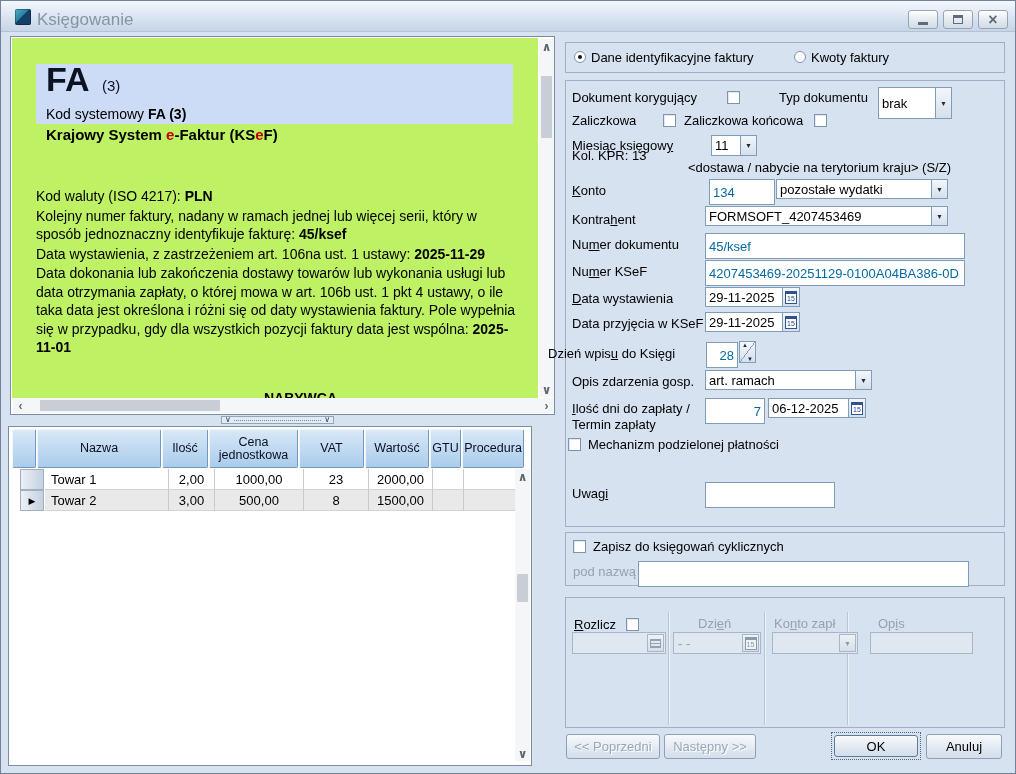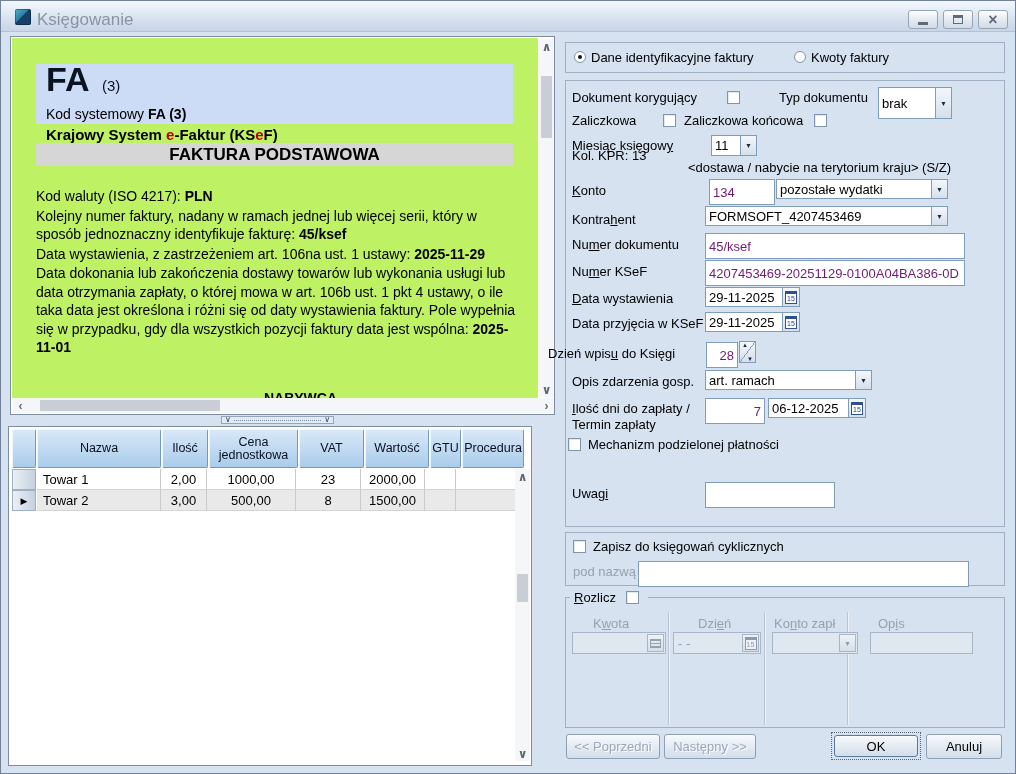--- a/index.html
+++ b/index.html
@@ -49,35 +49,35 @@
   
   .split-h { position:absolute; background:#e2eaf4; border:1px solid #93a5bb; display:flex; align-items:center; padding:0 3px; }
   .split-chev { font-size:8px; line-height:6px; color:#2c3e52; flex:none; }
   .split-dots { flex:1; border-top:1px dotted #7c8ca0; margin:1px 3px 0 3px; }
 
   
   .thead { position:absolute; left:3px; top:2px; display:flex; height:39px; }
   .hcell { background:linear-gradient(#d8e8f8,#aacceb); border:1px solid; border-color:#eef6fd #7298bc #7298bc #eef6fd;
     border-radius:2px; margin-right:1px; display:flex; align-items:center; justify-content:center; text-align:center;
     font-size:12.5px; line-height:13px; color:#0a1020; }
-  .trow { position:absolute; left:3px; display:flex; height:21px; font-size:13px;text-align:right; }
+  .trow { position:absolute; left:11px; display:flex; height:21px; font-size:13px;text-align:right; }
   .selcell { width:24px; flex:none; background:linear-gradient(90deg,#ebf0f6,#c5d1e0); border:1px solid #9fb0c2;
     margin-right:1px; display:flex; align-items:center; justify-content:center; font-size:9px; color:#000; }
   .tcell { display:flex; align-items:center; justify-content:center; border-right:1px solid #cacaca;
     border-bottom:1px solid #d4d4d4; background:#fff; overflow:hidden; }
   .tcell.name { justify-content:flex-start; padding-left:6px; }
   .trow.alt .tcell { background:#e9e9e9; }
 
   
   .lbl { position:absolute; font-size:13px; white-space:nowrap; color:#000; }
   .lbl .u { text-decoration:underline; }
   .lbl.gray { color:#96a1b0; }
   .gbox { position:absolute; border:1px solid #9fb0c4; }
   .inp { position:absolute; background:#fff; border:1px solid #7f9db9; font:13px "Liberation Sans","DejaVu Sans",sans-serif;
-    padding:12px 3px; outline:none; color:#701a75; }
+    padding:12px 3px; outline:none; color:#0369a1; }
   .inp.right { text-align:right; }
   .fld { position:absolute; background:#fff; border:1px solid #7f9db9; font-size:13px; display:flex;
     align-items:center; padding:0 3px; white-space:nowrap; overflow:hidden; }
   .cbtn { position:absolute; right:0; top:0; bottom:0; width:16px; background:linear-gradient(#f3f7fb,#d5dfec);
     border-left:1px solid #7f9db9; display:flex; align-items:center; justify-content:center; font-size:7px; color:#1c2c3e; }
   .calbtn { position:absolute; right:0; top:0; bottom:0; width:17px; background:linear-gradient(#f3f7fb,#d5dfec);
     border-left:1px solid #7f9db9; display:flex; align-items:center; justify-content:center; }
   .calico { width:12px; height:13px; border:1px solid #31518e; border-top-width:3px; background:#fff;
     font-size:7px; color:#20408a; display:flex; align-items:center; justify-content:center; }
   .chk { position:absolute; width:13px; height:13px; background:#fff; border:1px solid #7f94ad; box-shadow:inset 1px 1px 0 #e3e9f0; }
@@ -98,21 +98,21 @@
   
   .dfld { position:absolute; background:#dfe7f1; border:1px solid #a9b6c7; font-size:13px; color:#8f9cad;
     display:flex; align-items:center; padding:0 4px; }
   .dbtn { position:absolute; right:1px; top:1px; bottom:1px; width:17px; background:linear-gradient(#eef2f7,#d6dee9);
     border:1px solid #a9b6c7; display:flex; align-items:center; justify-content:center; }
   .calc-ico { width:11px; height:9px; border:1px solid #95a2b2;
     background-image:repeating-linear-gradient(#95a2b2 0 1px,transparent 1px 3px); }
   .calico.g { border-color:#8c9aac; color:#8c9aac; background:#eef1f6; }
   .dcarr { font-size:7px; color:#8c9aac; }
   .vsep { position:absolute; width:1px; background:#b9c5d4; box-shadow:1px 0 0 #edf2f8; }
-  .legend { position:absolute; background:#d6e2f0; display:flex; align-items:center; z-index:5; }
+  .legend { position:absolute; background:#d6e2f0; display:flex; align-items:center; z-index:5;margin-top:27px; }
 </style>
 </head>
 <body>
 
 <div class="titlebar">
   <div class="app-icon"></div>
   <span class="title-text">Księgowanie</span>
   <div class="winbtn" style="left:907px">
       <div class="mini-glyph"></div>
     </div>
@@ -125,21 +125,20 @@
 </div>
 
 <div class="sunken" style="left:10px;top:36px;width:545px;height:379px">
   <div class="pv-content">
     <div class="blue-band">
       <span class="fa-code">FA</span>
       <span class="fa-seq">(3)</span>
       <div class="kod-sys"><span>Kod systemowy </span><b>FA (3)</b></div>
     </div>
     <div class="ksef-line"><span>Krajowy System </span><span class="red">e</span><span>-Faktur (KS</span><span class="red">e</span><span>F)</span></div>
-    <div class="doc-band">FAKTURA PODSTAWOWA</div>
     <div class="paras">
       <p><span>Kod waluty (ISO 4217): </span><b>PLN</b></p>
       <p><span>Kolejny numer faktury, nadany w ramach jednej lub więcej serii, który w sposób jednoznaczny identyfikuje fakturę: </span><b>45/ksef</b></p>
       <p><span>Data wystawienia, z zastrzeżeniem art. 106na ust. 1 ustawy: </span><b>2025-11-29</b></p>
       <p><span>Data dokonania lub zakończenia dostawy towarów lub wykonania usługi lub data otrzymania zapłaty, o której mowa w art. 106b ust. 1 pkt 4 ustawy, o ile taka data jest określona i różni się od daty wystawienia faktury. Pole wypełnia się w przypadku, gdy dla wszystkich pozycji faktury data jest wspólna: </span><b>2025-11-01</b></p>
     </div>
     <div class="clipped-h">NABYWCA</div>
   </div>
 
   <div class="sb sbv" style="left:528px;top:2px;width:15px;height:358px">

